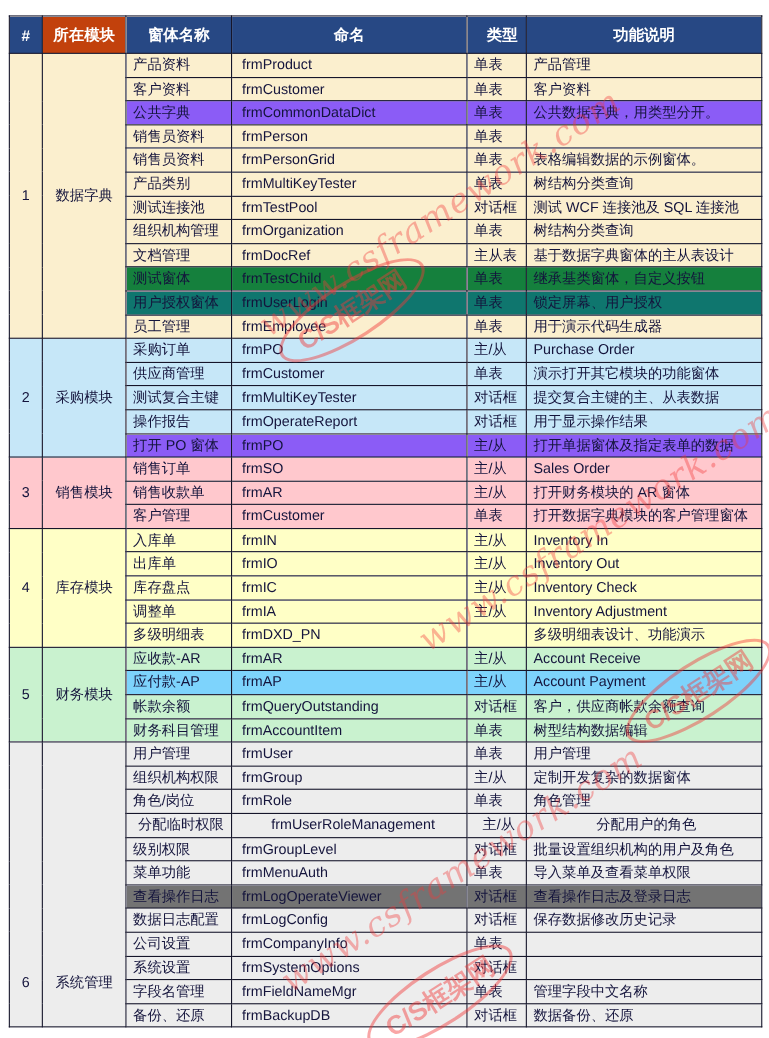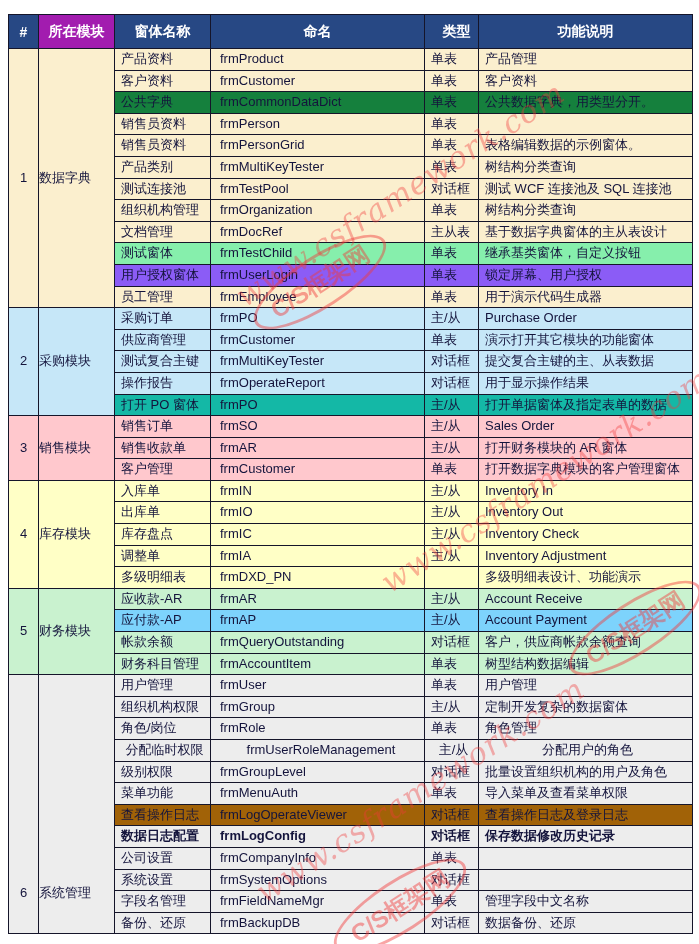--- a/index.html
+++ b/index.html
@@ -13,21 +13,21 @@
   th,td{border:1px solid #15152a;overflow:hidden;white-space:nowrap;}
   thead th{
     height:33px;color:#ffffff;font-size:14px;font-weight:bold;
     text-align:center;padding:0;
   }
   td{
     height:20.6px;line-height:20.6px;font-size:13px;color:#14143c;
     padding:0 2px 0 6px;vertical-align:middle;
   }
   td.row-number-cell{text-align:center;padding:0;}
-  td.module-cell{padding:0;}
+  td.module-cell{text-align:center;padding:0;}
   td.bottom-align{vertical-align:bottom;padding-bottom:30px;}
   td.form-code-cell{padding-left:9px;}
   
   .wm{
     position:absolute;z-index:5;pointer-events:none;white-space:nowrap;
     transform:translate(-50%,-50%) rotate(-33deg);
   }
   .wm-url{
     font-family:"DejaVu Serif",serif;font-style:italic;
     font-size:31px;opacity:.38;letter-spacing:1px;
@@ -52,21 +52,21 @@
       <col style="width:30px">
         <col style="width:76px">
         <col style="width:96px">
       <col style="width:214px">
         <col style="width:54px">
         <col style="width:214px">
     </colgroup>
     <thead>
       <tr>
         <th style="background: rgb(39, 72, 132);">#</th>
-        <th style="background: #a21caf;">所在模块</th>
+        <th style="background: #c2410c;">所在模块</th>
         <th style="background: rgb(39, 72, 132);">窗体名称</th>
         <th style="background: rgb(39, 72, 132);">命名</th>
         <th style="background: rgb(39, 72, 132); padding-left: 10px;">类型</th>
         <th style="background: rgb(39, 72, 132);">功能说明</th>
       </tr>
     </thead>
     <tbody>
         <tr style="background-color: rgb(251, 239, 206);">
           <td rowspan="12" class="row-number-cell">1</td>
           <td rowspan="12" class="module-cell">数据字典</td>
@@ -74,21 +74,21 @@
           <td class="form-code-cell">frmProduct</td>
           <td class="form-type-cell">单表</td>
           <td class="form-desc-cell">产品管理</td>
         </tr>
         <tr style="background-color: rgb(251, 239, 206);">
           <td class="form-name-cell">客户资料</td>
           <td class="form-code-cell">frmCustomer</td>
           <td class="form-type-cell">单表</td>
           <td class="form-desc-cell">客户资料</td>
         </tr>
-        <tr style="background-color: #15803d; margin-top: 25px;">
+        <tr style="background-color: #8b5cf6; margin-top: 25px;">
           <td class="form-name-cell">公共字典</td>
           <td class="form-code-cell">frmCommonDataDict</td>
           <td class="form-type-cell">单表</td>
           <td class="form-desc-cell">公共数据字典，用类型分开。</td>
         </tr>
         <tr style="background-color: rgb(251, 239, 206);">
           <td class="form-name-cell">销售员资料</td>
           <td class="form-code-cell">frmPerson</td>
           <td class="form-type-cell">单表</td>
           <td class="form-desc-cell"></td>
@@ -116,27 +116,27 @@
           <td class="form-code-cell">frmOrganization</td>
           <td class="form-type-cell">单表</td>
           <td class="form-desc-cell">树结构分类查询</td>
         </tr>
         <tr style="background-color: rgb(251, 239, 206);">
           <td class="form-name-cell">文档管理</td>
           <td class="form-code-cell">frmDocRef</td>
           <td class="form-type-cell">主从表</td>
           <td class="form-desc-cell">基于数据字典窗体的主从表设计</td>
         </tr>
-        <tr style="background-color: #86efac;">
+        <tr style="background-color: #15803d;">
           <td class="form-name-cell">测试窗体</td>
           <td class="form-code-cell">frmTestChild</td>
           <td class="form-type-cell">单表</td>
           <td class="form-desc-cell">继承基类窗体，自定义按钮</td>
         </tr>
-        <tr style="background-color: #8b5cf6; margin-top: 26px;">
+        <tr style="background-color: #0f766e; margin-top: 26px;">
           <td class="form-name-cell">用户授权窗体</td>
           <td class="form-code-cell">frmUserLogin</td>
           <td class="form-type-cell">单表</td>
           <td class="form-desc-cell">锁定屏幕、用户授权</td>
         </tr>
         <tr style="background-color: rgb(251, 239, 206);">
           <td class="form-name-cell">员工管理</td>
           <td class="form-code-cell">frmEmployee</td>
           <td class="form-type-cell">单表</td>
           <td class="form-desc-cell">用于演示代码生成器</td>
@@ -160,21 +160,21 @@
           <td class="form-code-cell">frmMultiKeyTester</td>
           <td class="form-type-cell">对话框</td>
           <td class="form-desc-cell">提交复合主键的主、从表数据</td>
         </tr>
         <tr style="background-color: rgb(198, 231, 248);">
           <td class="form-name-cell">操作报告</td>
           <td class="form-code-cell">frmOperateReport</td>
           <td class="form-type-cell">对话框</td>
           <td class="form-desc-cell">用于显示操作结果</td>
         </tr>
-        <tr style="background-color: #14b8a6;">
+        <tr style="background-color: #8b5cf6;">
           <td class="form-name-cell">打开 PO 窗体</td>
           <td class="form-code-cell">frmPO</td>
           <td class="form-type-cell">主/从</td>
           <td class="form-desc-cell">打开单据窗体及指定表单的数据</td>
         </tr>
         <tr style="background-color: rgb(255, 200, 205);">
           <td rowspan="3" class="row-number-cell">3</td>
           <td rowspan="3" class="module-cell">销售模块</td>
           <td class="form-name-cell">销售订单</td>
           <td class="form-code-cell">frmSO</td>
@@ -282,27 +282,27 @@
           <td class="form-code-cell">frmGroupLevel</td>
           <td class="form-type-cell">对话框</td>
           <td class="form-desc-cell">批量设置组织机构的用户及角色</td>
         </tr>
         <tr style="background-color: rgb(237, 237, 237);">
           <td class="form-name-cell">菜单功能</td>
           <td class="form-code-cell">frmMenuAuth</td>
           <td class="form-type-cell">单表</td>
           <td class="form-desc-cell">导入菜单及查看菜单权限</td>
         </tr>
-        <tr style="background-color: #a16207; padding-left: 12px;">
+        <tr style="background-color: #737373; padding-left: 12px;">
           <td class="form-name-cell">查看操作日志</td>
           <td class="form-code-cell">frmLogOperateViewer</td>
           <td class="form-type-cell">对话框</td>
           <td class="form-desc-cell">查看操作日志及登录日志</td>
         </tr>
-        <tr style="background-color: rgb(237, 237, 237); font-weight: bold;">
+        <tr style="background-color: rgb(237, 237, 237);">
           <td class="form-name-cell">数据日志配置</td>
           <td class="form-code-cell">frmLogConfig</td>
           <td class="form-type-cell">对话框</td>
           <td class="form-desc-cell">保存数据修改历史记录</td>
         </tr>
         <tr style="background-color: rgb(237, 237, 237);">
           <td class="form-name-cell">公司设置</td>
           <td class="form-code-cell">frmCompanyInfo</td>
           <td class="form-type-cell">单表</td>
           <td class="form-desc-cell"></td>

